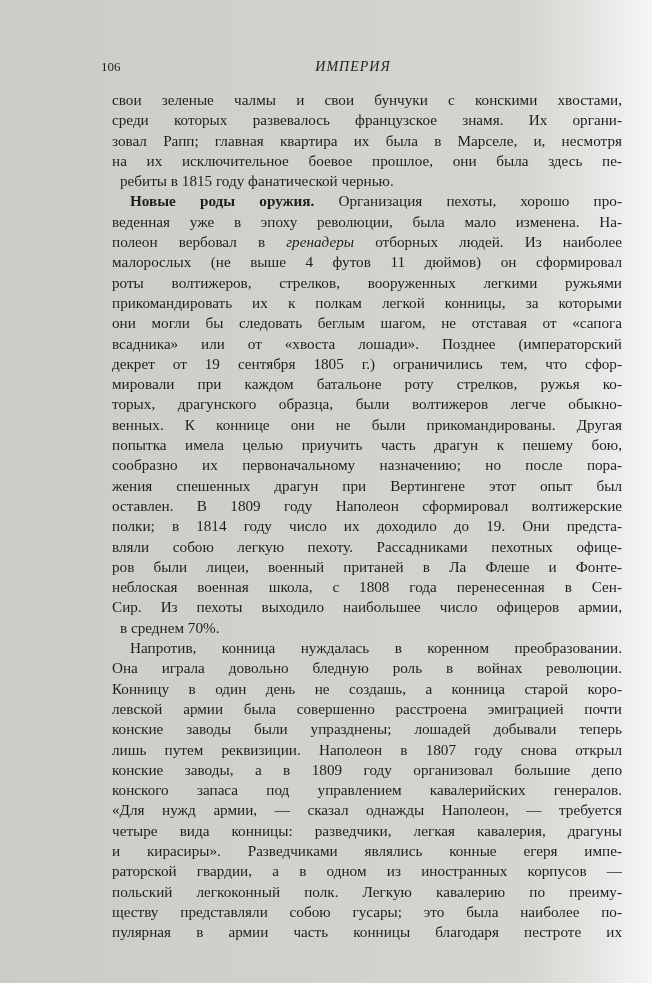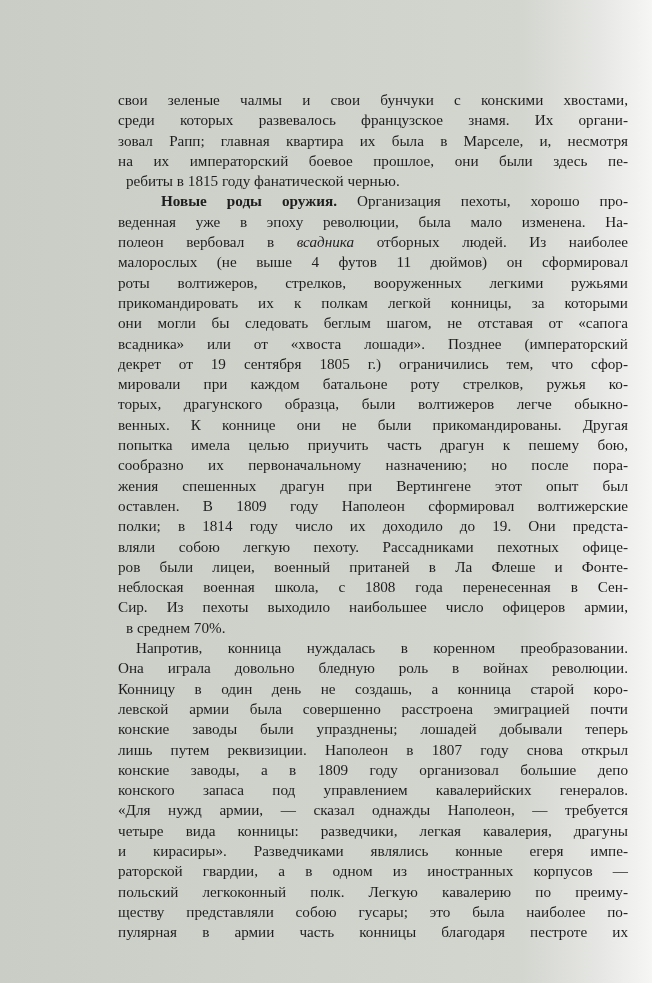--- a/index.html
+++ b/index.html
@@ -14,50 +14,54 @@
   .header {
     position:absolute; left:101px; top:59px; width:504px; height:20px;
     font-size:14px;
   }
   .page-num { position:absolute; left:0; top:0; font-size:13px; }
   .running-title {
     position:absolute; left:0; right:0; top:0; text-align:center;
     font-style:italic; letter-spacing:1px; font-size:14px;
   }
   .body-text {
-    position:absolute; left:118px; top:90px; width:510px;
+    position:absolute; left:112px; top:90px; width:510px;
     font-size:15.2px; line-height:20.3px;
   }
   .line {
     display:block; white-space:nowrap;
     text-align:justify; text-align-last:justify;
     height:20.3px;
   }
   .line.last { text-align-last:left;margin-left:8px; }
   .indent { padding-left:18px; }
-  b { font-weight:bold;margin-left:25px; }
+  b { font-weight:bold; }
   i { font-style:italic; }
 </style>
 </head>
 <body>
 
 <div class="page">
 
+  <div class="header">
+    <span class="page-num">106</span>
+    <span class="running-title">ИМПЕРИЯ</span>
+  </div>
 
   <div class="body-text">
 
     <span class="line">свои зеленые чалмы и свои бунчуки с конскими хвостами,</span>
     <span class="line">среди которых развевалось французское знамя. Их органи-</span>
     <span class="line">зовал Рапп; главная квартира их была в Марселе, и, несмотря</span>
-    <span class="line">на их императорский боевое прошлое, они были здесь пе-</span>
+    <span class="line">на их исключительное боевое прошлое, они была здесь пе-</span>
     <span class="line last">ребиты в 1815 году фанатической чернью.</span>
 
     <span class="line indent"><b>Новые роды оружия.</b><span> Организация пехоты, хорошо про-</span></span>
     <span class="line">веденная уже в эпоху революции, была мало изменена. На-</span>
-    <span class="line"><span>полеон вербовал в </span><i>всадника</i><span> отборных людей. Из наиболее</span></span>
+    <span class="line"><span>полеон вербовал в </span><i>гренадеры</i><span> отборных людей. Из наиболее</span></span>
     <span class="line">малорослых (не выше 4 футов 11 дюймов) он сформировал</span>
     <span class="line">роты волтижеров, стрелков, вооруженных легкими ружьями</span>
     <span class="line">прикомандировать их к полкам легкой конницы, за которыми</span>
     <span class="line">они могли бы следовать беглым шагом, не отставая от «сапога</span>
     <span class="line">всадника» или от «хвоста лошади». Позднее (императорский</span>
     <span class="line">декрет от 19 сентября 1805 г.) ограничились тем, что сфор-</span>
     <span class="line">мировали при каждом батальоне роту стрелков, ружья ко-</span>
     <span class="line">торых, драгунского образца, были волтижеров легче обыкно-</span>
     <span class="line">венных. К коннице они не были прикомандированы. Другая</span>
     <span class="line">попытка имела целью приучить часть драгун к пешему бою,</span>

